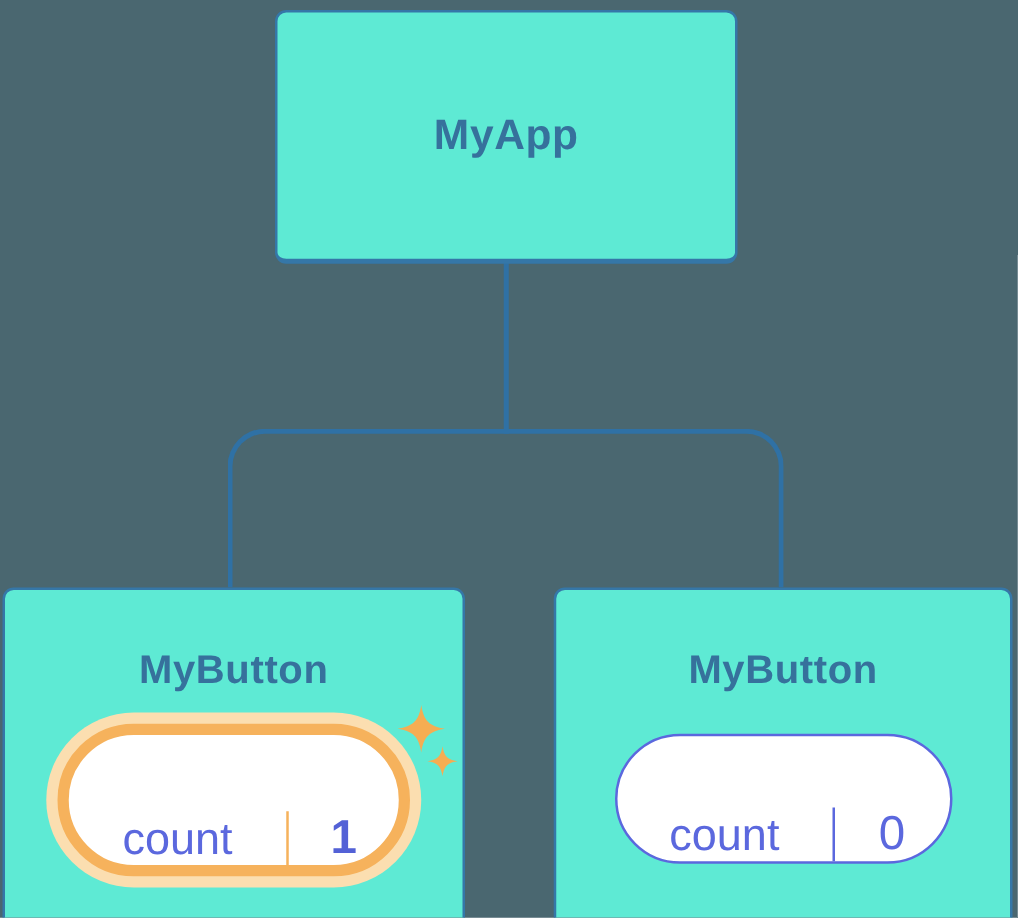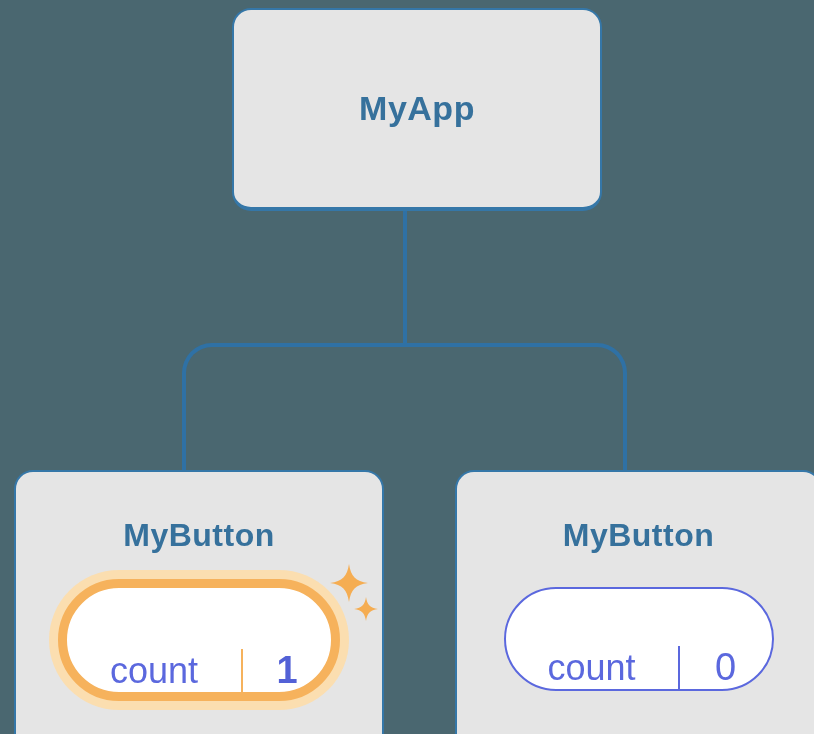--- a/index.html
+++ b/index.html
@@ -6,26 +6,25 @@
   .stage {
     position: relative;
     width: 814px;
     height: 734px;
     background: #4a6770;
     overflow: hidden;
     font-family: "Liberation Sans", sans-serif;
   }
   .card {
     position: absolute;
-    background: #e5e5e5;
+    background: #5eead4;
     border: 2.5px solid #3577a8;
     border-bottom-width: 4.5px;
-    border-radius: 19px;
+    border-radius: 9px;
     box-sizing: border-box;
-    margin-left: 12px;
   }
   .root-card {
     left: 220px; top: 8px; width: 370px; height: 203px;
     display: flex; align-items: center; justify-content: center;
   }
   .card-label {
     color: #36719c;
     font-weight: 700;
     letter-spacing: 0.5px;
   }

